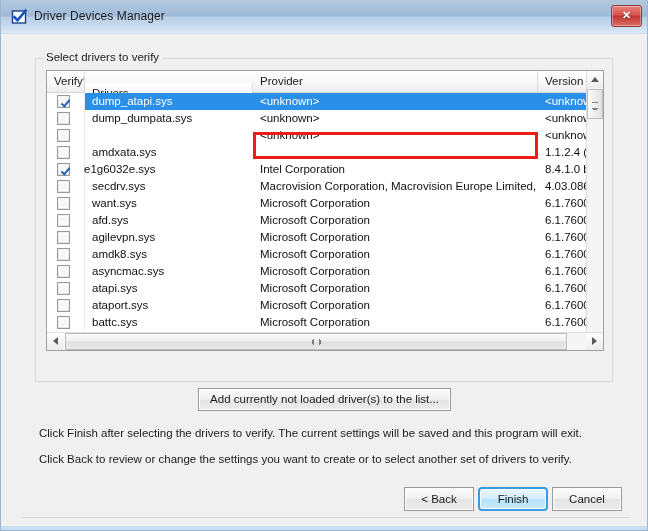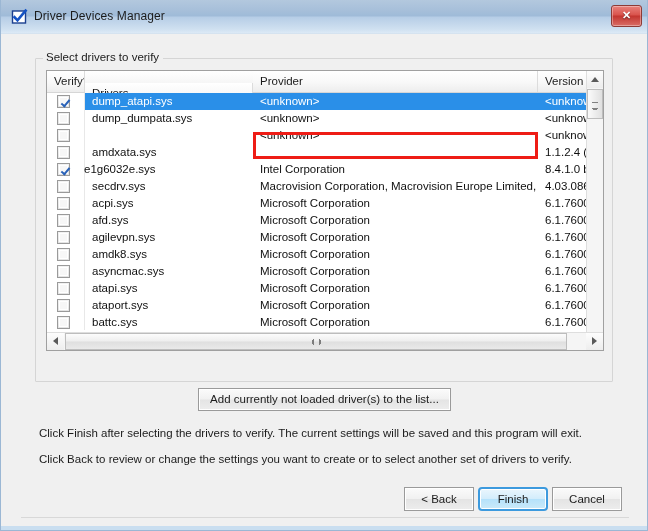--- a/index.html
+++ b/index.html
@@ -458,21 +458,21 @@
             <div class="ctext" style="left: 38px; width: 168px;">secdrv.sys</div>
             <div class="ctext" style="left: 206px; width: 285px;">Macrovision Corporation, Macrovision Europe Limited, a...</div>
             <div class="ctext" style="left: 491px; width: 65px;">4.03.086</div>
           </div>
           <div class="row">
             <div class="cbcell">
               <div class="cbox">
                 <i></i>
               </div>
             </div>
-            <div class="ctext" style="left: 38px; width: 168px;">acpi.sys</div>
+            <div class="ctext" style="left: 38px; width: 168px;">want.sys</div>
             <div class="ctext" style="left: 206px; width: 285px;">Microsoft Corporation</div>
             <div class="ctext" style="left: 491px; width: 65px;">6.1.7600.16385 (win</div>
           </div>
           <div class="row">
             <div class="cbcell">
               <div class="cbox">
                 <i></i>
               </div>
             </div>
             <div class="ctext" style="left: 38px; width: 168px;">afd.sys</div>

